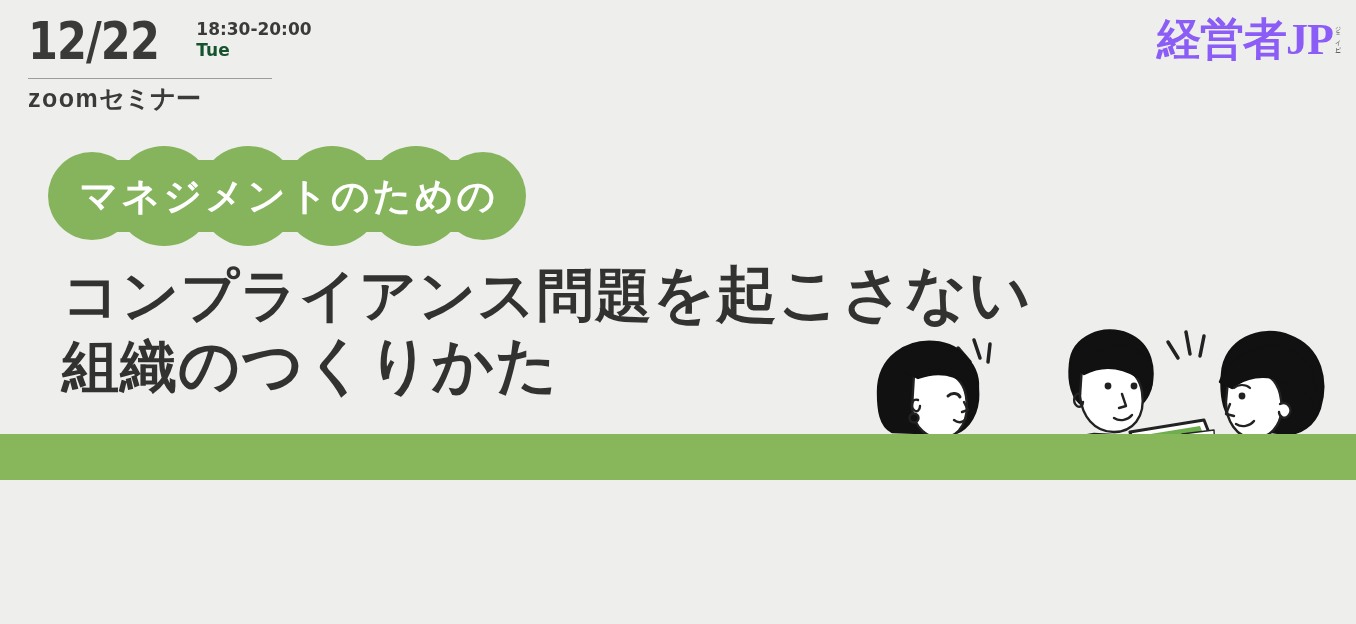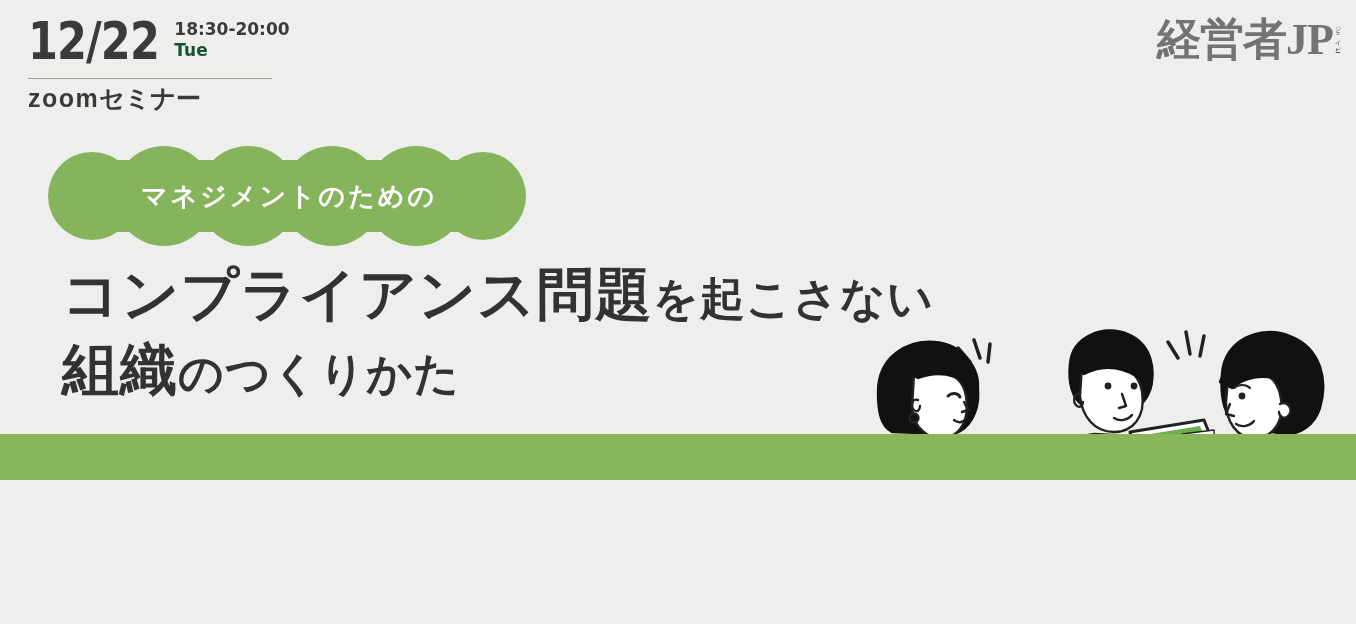--- a/index.html
+++ b/index.html
@@ -16,21 +16,21 @@
   
   .date-block{position:absolute;left:28px;top:14px;width:300px;}
   .date-row{display:flex;align-items:flex-start;}
   .date-big{
     font-family:"DejaVu Sans",sans-serif;
     font-weight:bold;font-size:52px;line-height:54px;
     color:#3a3a38;letter-spacing:-1px;
     font-stretch:condensed;
     transform:scaleX(0.92);transform-origin:left center;
   }
-  .date-meta{margin-left:4px;padding-top:6px;}
+  .date-meta{margin-left:26px;padding-top:6px;}
   .date-time{
     font-family:"DejaVu Sans",sans-serif;
     font-weight:bold;font-size:17px;line-height:19px;color:#3a3a38;
     letter-spacing:0px;
   }
   .date-dow{
     font-family:"DejaVu Sans",sans-serif;
     font-weight:bold;font-size:17px;line-height:22px;color:#14532d;
   }
   .date-rule{
@@ -43,21 +43,21 @@
   }
   .zoom-label .jp{letter-spacing:0px;}
 
   
   .logo{
     position:absolute;right:14px;top:16px;
     display:flex;align-items:flex-start;
   }
   .logo-main{
     font-family:"Liberation Serif","DejaVu Serif",serif;
-    font-weight:bold;font-size:44px;line-height:48px;color:#737373;
+    font-weight:bold;font-size:44px;line-height:48px;color:#8b5cf6;
     letter-spacing:-1px;
   }
   .logo-ruby{
     font-family:"DejaVu Sans",sans-serif;
     font-size:6px;line-height:7px;color:#3a3a38;
     writing-mode:vertical-rl;
     margin-left:2px;margin-top:6px;
     letter-spacing:0px;
   }
 
@@ -66,36 +66,36 @@
   .badge-cloud{position:absolute;inset:0;}
   .badge-cloud i{
     position:absolute;border-radius:50%;background:#86b45c;display:block;
   }
   .badge-bar{
     position:absolute;left:26px;top:14px;right:26px;bottom:14px;
     background:#86b45c;border-radius:36px;
   }
   .badge-text{
     position:absolute;inset:0;display:flex;align-items:center;justify-content:center;
-    color:#ffffff;font-weight:bold;font-size:26px;letter-spacing:3px;
+    color:#ffffff;font-weight:bold;font-size:38px;letter-spacing:3px;
     font-family:"DejaVu Sans",sans-serif;
     z-index:3;padding-left:4px;
   }
 
   
   .headline{position:absolute;left:62px;top:262px;width:980px;color:#323230;}
   .hl-line{display:flex;align-items:baseline;white-space:nowrap;}
   .hl-line1{margin-bottom:6px;}
   .hl-xl{
     font-family:"DejaVu Sans",sans-serif;
     font-weight:bold;font-size:57px;line-height:64px;letter-spacing:1px;
   }
   .hl-lg{
     font-family:"DejaVu Sans",sans-serif;
-    font-weight:bold;font-size:45px;line-height:64px;letter-spacing:1px;
+    font-weight:bold;font-size:61px;line-height:64px;letter-spacing:1px;
   }
 
   
   .bottom-bar{position:absolute;left:0;right:0;bottom:0;height:46px;background:#88b75b;}
 
   
   .illustration{position:absolute;left:856px;top:316px;width:500px;height:262px;}
   .illustration svg{display:block;width:500px;height:262px;}
 </style>
 </head>

